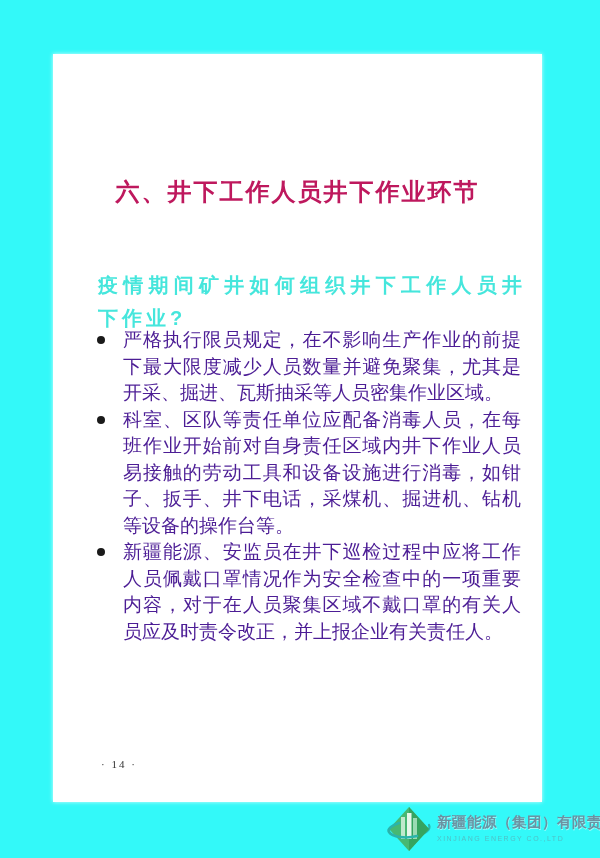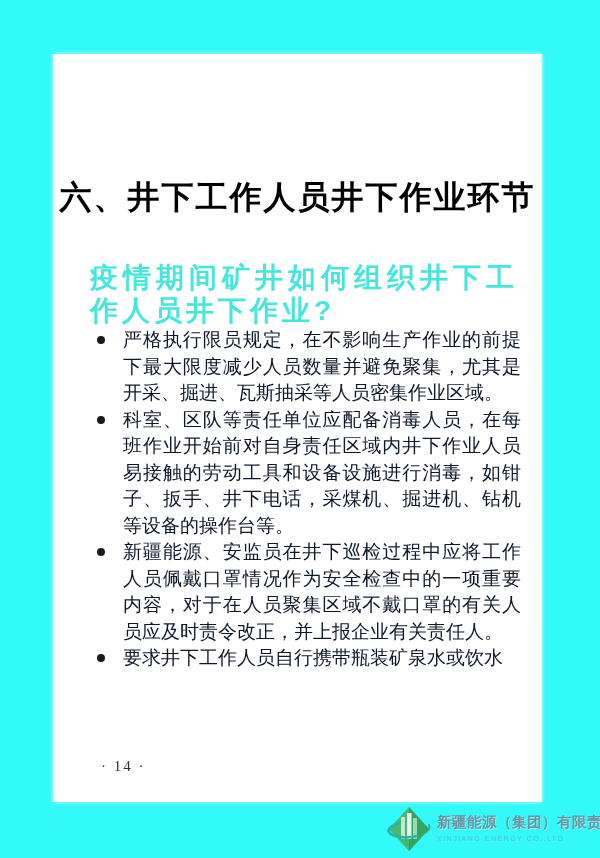--- a/index.html
+++ b/index.html
@@ -16,66 +16,66 @@
     width: 489px; height: 748px;
     background: #ffffff;
     box-shadow: 0 0 4px rgba(255,255,255,0.8);
   }
   .doc-title {
     position: absolute;
     top: 122px; left: 0;
     width: 100%;
     margin: 0;
     text-align: center;
-    font-size: 32px;
+    font-size: 24px;
     font-weight: bold;
     letter-spacing: 2px;
-    color: #000000;
+    color: #be185d;
     font-family: "Liberation Sans", "DejaVu Sans", sans-serif;
   }
   .question {
     position: absolute;
     top: 207px; left: 37px;
     width: 428px;
-    margin: 0;
-    font-size: 28px;
+    margin: 8px;
+    font-size: 20px;
     font-weight: bold;
     letter-spacing: 4px;
     line-height: 33px;
     color: #45e6dc;
     text-align: justify;
   }
   .bullet-list {
     position: absolute;
     top: 273px; left: 42px;
     width: 426px;
     margin: 0; padding: 0;
     list-style: none;
   }
   .bullet-item {
     position: relative;
     padding-left: 28px;
     font-family: "Liberation Serif", "DejaVu Serif", serif;
     font-size: 19px;
     line-height: 26.5px;
-    color: #0f172a;
+    color: #4c1d95;
     text-align: justify;
   }
   .bullet-dot {
     position: absolute;
     left: 2px; top: 9px;
     width: 8px; height: 8px;
     border-radius: 50%;
     background: #1a1a1a;
   }
   .page-number {
     position: absolute;
     top: 704px; left: 48px;
     font-family: "Liberation Serif", "DejaVu Serif", serif;
-    font-size: 15px;
+    font-size: 11px;
     letter-spacing: 2px;
     color: #333333;
   }
   .footer-watermark {
     position: absolute;
     left: 384px; top: 804px;
     width: 216px; height: 54px;
     display: flex;
     align-items: flex-start;
   }
@@ -102,21 +102,20 @@
 
 <div class="page">
   <h1 class="doc-title">六、井下工作人员井下作业环节</h1>
 
   <h2 class="question">疫情期间矿井如何组织井下工作人员井下作业?</h2>
 
   <ul class="bullet-list">
       <li class="bullet-item"><span class="bullet-dot"></span><span>严格执行限员规定，在不影响生产作业的前提下最大限度减少人员数量并避免聚集，尤其是开采、掘进、瓦斯抽采等人员密集作业区域。</span></li>
       <li class="bullet-item"><span class="bullet-dot"></span><span>科室、区队等责任单位应配备消毒人员，在每班作业开始前对自身责任区域内井下作业人员易接触的劳动工具和设备设施进行消毒，如钳子、扳手、井下电话，采煤机、掘进机、钻机等设备的操作台等。</span></li>
       <li class="bullet-item"><span class="bullet-dot"></span><span>新疆能源、安监员在井下巡检过程中应将工作人员佩戴口罩情况作为安全检查中的一项重要内容，对于在人员聚集区域不戴口罩的有关人员应及时责令改正，并上报企业有关责任人。</span></li>
-      <li class="bullet-item"><span class="bullet-dot"></span><span>要求井下工作人员自行携带瓶装矿泉水或饮水</span></li>
     </ul>
 
   <div class="page-number">· 14 ·</div>
 </div>
 
 <div class="footer-watermark">
   <svg class="footer-logo" viewBox="0 0 50 50" xmlns="http://www.w3.org/2000/svg">
 
     <path d="M 45 21 C 47 25, 42 30, 33 32" fill="none" stroke="#2ab4ab" stroke-width="2.2" stroke-linecap="round"></path>
 

